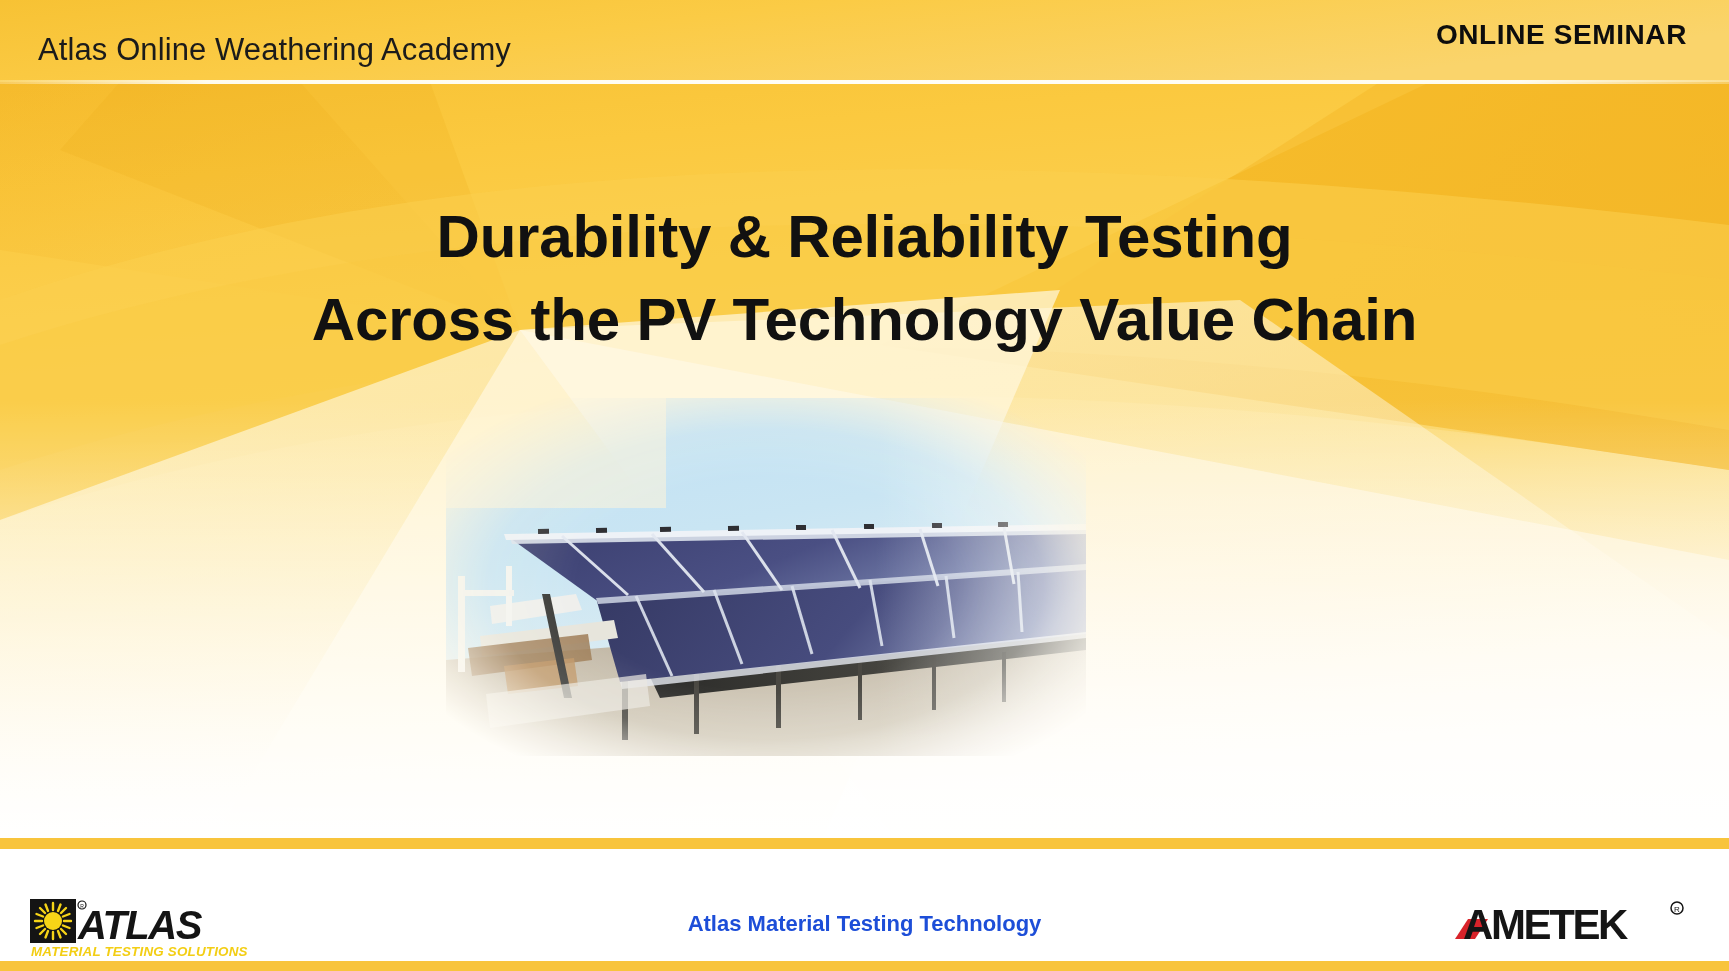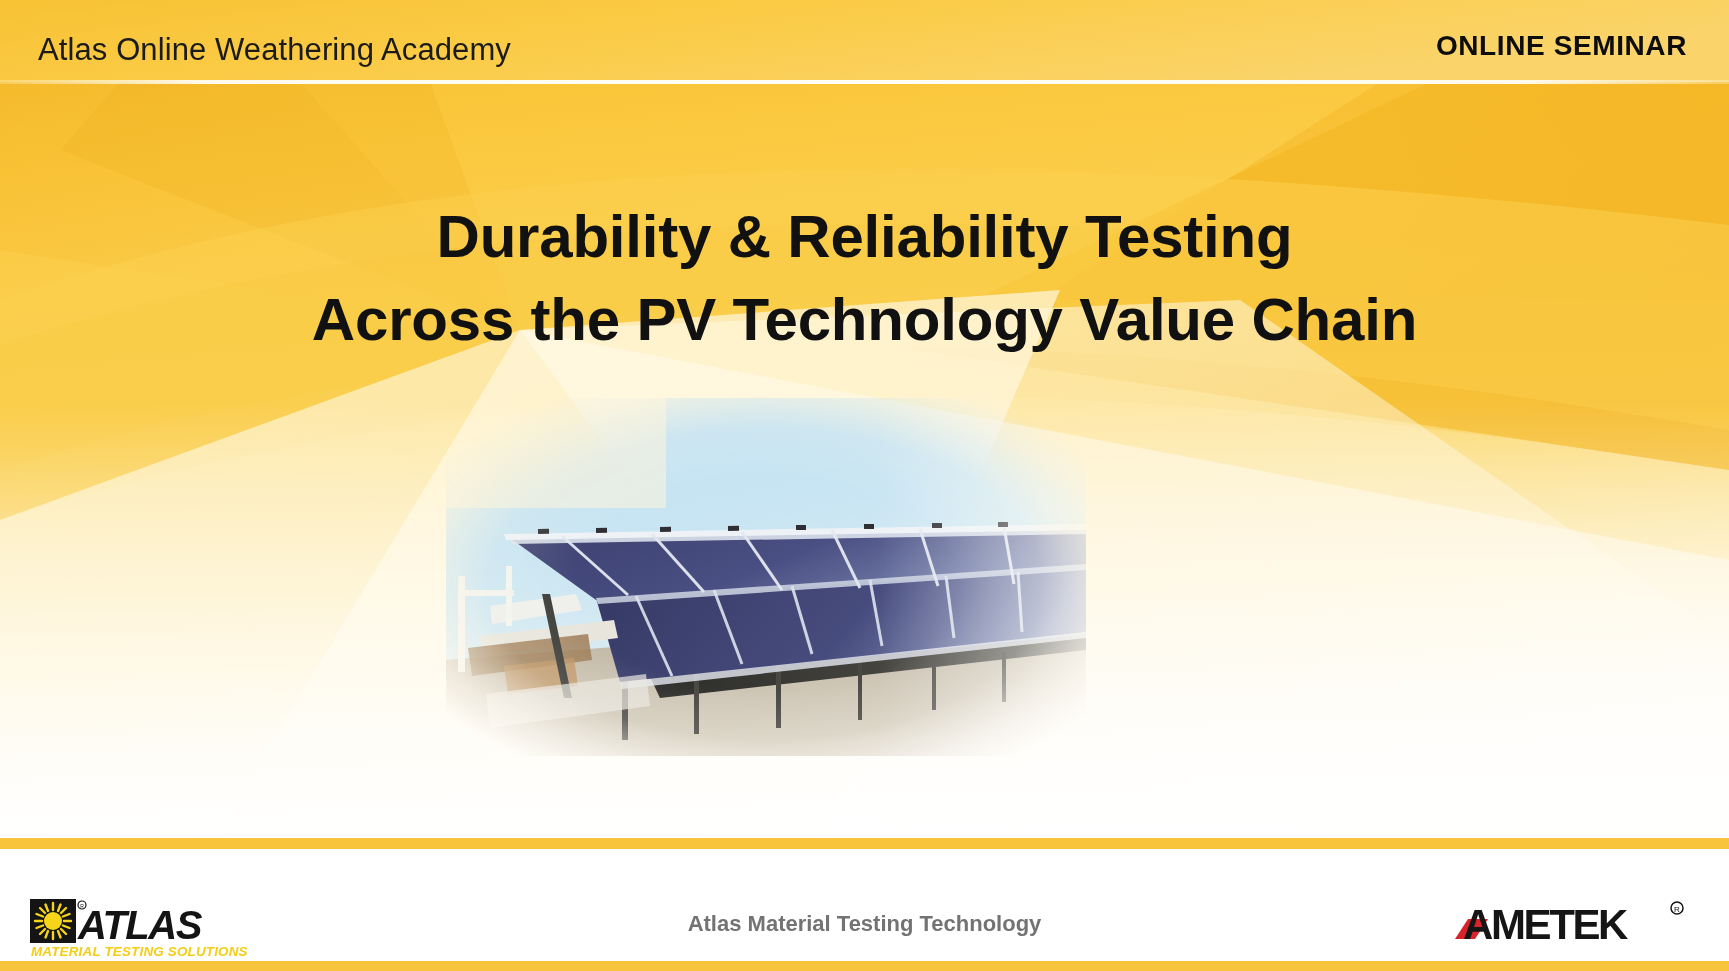--- a/index.html
+++ b/index.html
@@ -35,21 +35,21 @@
     position:absolute;
     left:38px; top:32px;
     font-size:31px;
     font-weight:400;
     color:#1b1b1b;
     letter-spacing:0.1px;
     white-space:nowrap;
   }
   .header-badge{
     position:absolute;
-    right:42px; top:30px;
+    right:42px; top:19px;
     font-size:28px;
     font-weight:700;
     color:#0d0d0d;
     letter-spacing:0.6px;
     white-space:nowrap;
   }
   .header-rule{
     position:absolute;
     left:0; top:80px;
     width:1729px; height:4px;
@@ -106,21 +106,21 @@
     z-index:7;
     margin-top:24px;
   }
   .footer-center{
     position:absolute;
     left:0; top:38px;
     width:1729px;
     text-align:center;
     font-size:22px;
     font-weight:700;
-    color:#737373;
+    color:#1d4ed8;
     white-space:nowrap;
   }
 
   
   .atlas-logo{
     position:absolute;
     left:30px; top:26px;
     width:252px; height:62px;
   }
   .atlas-logo svg{ display:block; }

